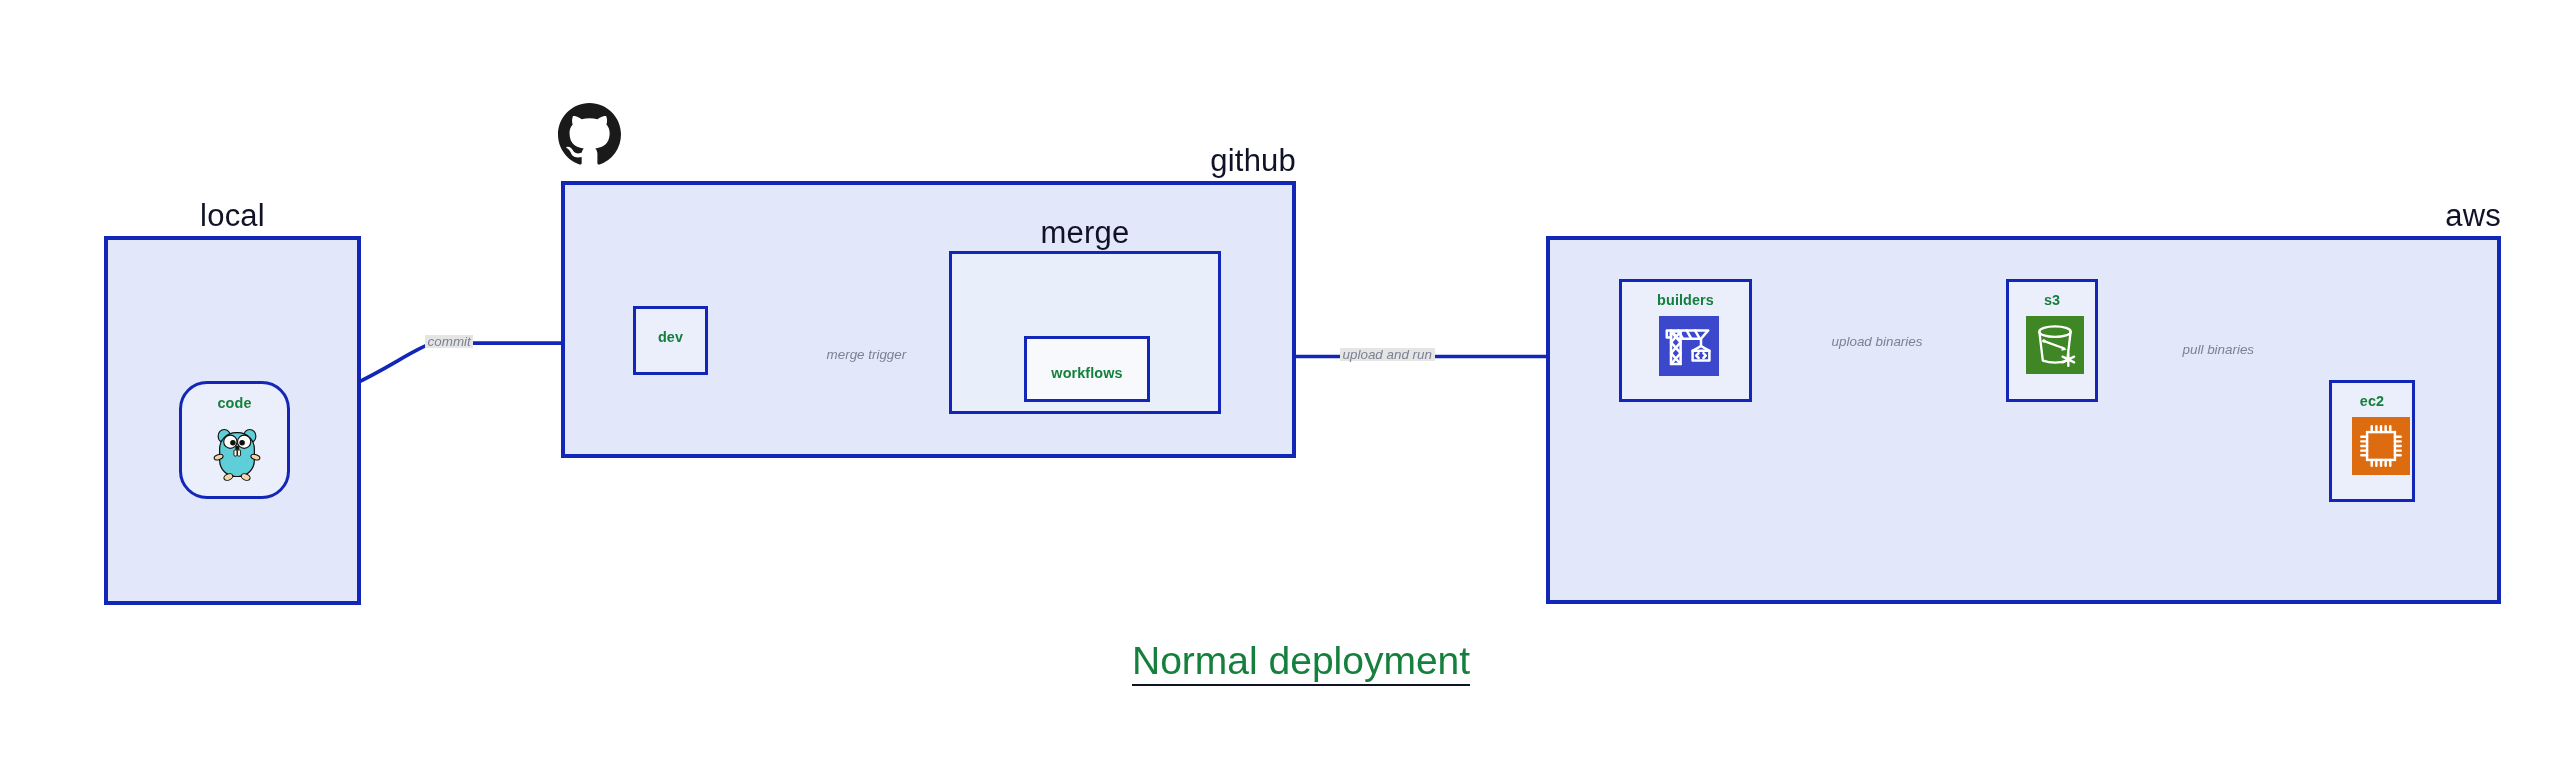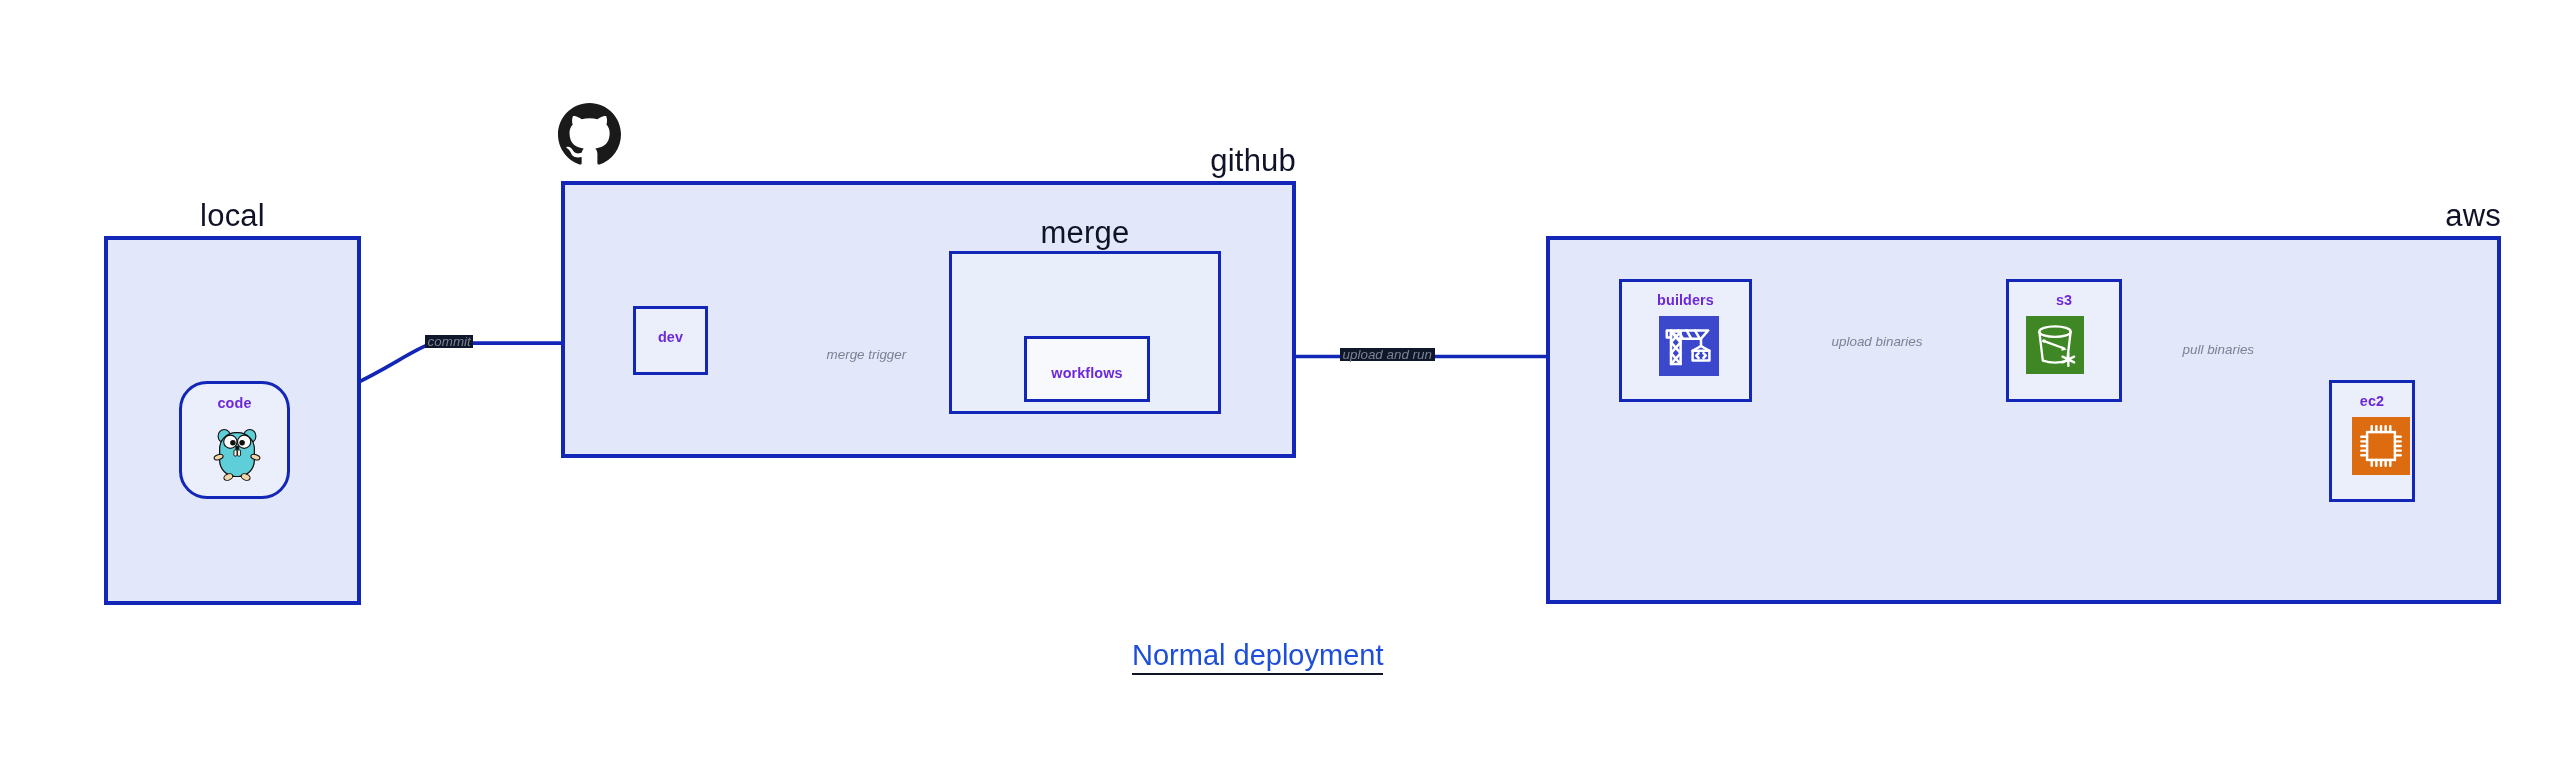--- a/index.html
+++ b/index.html
@@ -11,32 +11,32 @@
          background:#e2e7f9;border:4.6px solid #1226b8;}
   .group.inner{background:#e9eefb;border-width:3.6px;}
 
   .grouplabel{position:absolute;color:#101328;font-size:31px;
               letter-spacing:0.2px;white-space:nowrap;}
 
   .node{position:absolute;box-sizing:border-box;
         background:#ebeffc;border:3.6px solid #1226b8;}
   .node.white{background:#f7f9fd;}
   .nodelabel{position:absolute;left:0;right:0;text-align:center;
-             color:#6d28d9;font-size:14.4px;font-weight:bold;
+             color:#15803d;font-size:14.4px;font-weight:bold;
              letter-spacing:0.1px;white-space:nowrap;}
 
   .ico{position:absolute;}
   .ico svg{display:block;}
 
   .edgelabel{position:absolute;color:#7b8292;font-size:13.4px;
-             font-style:italic;white-space:nowrap;background:#0f172a;
+             font-style:italic;white-space:nowrap;background:#e5e5e5;
              padding:0 2.6px;line-height:1;}
   .edgelabel.onblue{background:#e2e7f9;}
 
-  #title{position:absolute;color:#1d4ed8;font-size:29px;
+  #title{position:absolute;color:#15803d;font-size:39px;
          white-space:nowrap;}
   #title span{border-bottom:2.6px solid #101328;padding-bottom:1.5px;}
 
   svg.wires{position:absolute;left:0;top:0;width:2604px;height:781px;
             overflow:visible;pointer-events:none;}
 </style>
 </head>
 <body>
 
 <div id="stage">
@@ -135,21 +135,21 @@
           <path d="M70,38 L70,50"></path>
 
           <path d="M56,58 L70,50 L84,58 L84,74 L56,74 Z"></path>
           <path d="M56,58 L84,58"></path>
           <path d="M66,62 L62,66 L66,70 M74,62 L78,66 L74,70"></path>
         </g>
       </svg>
     </div>
   </div>
 
-  <div class="node" style="left:2006px;top:279px;width:116px;height:123px;">
+  <div class="node" style="left:2006px;top:279px;width:92px;height:123px;">
     <div class="nodelabel" style="top:10.3px;">s3</div>
     <div class="ico" style="left:17px;top:34px;">
       <svg width="58" height="58" viewBox="0 0 100 100">
         <rect x="0" y="0" width="100" height="100" fill="#3f8624"></rect>
         <g fill="none" stroke="#ffffff" stroke-width="4" stroke-linejoin="round" stroke-linecap="round">
           <ellipse cx="50" cy="27" rx="27" ry="9"></ellipse>
           <path d="M23,27 L29,77 Q50,84 71,77 L77,27"></path>
           <path d="M30,43 L66,56"></path>
           <circle cx="31" cy="43" r="3" fill="#ffffff" stroke="none"></circle>
           <path d="M62,52 L70,58 L61,60 Z" fill="#ffffff" stroke="none"></path>

